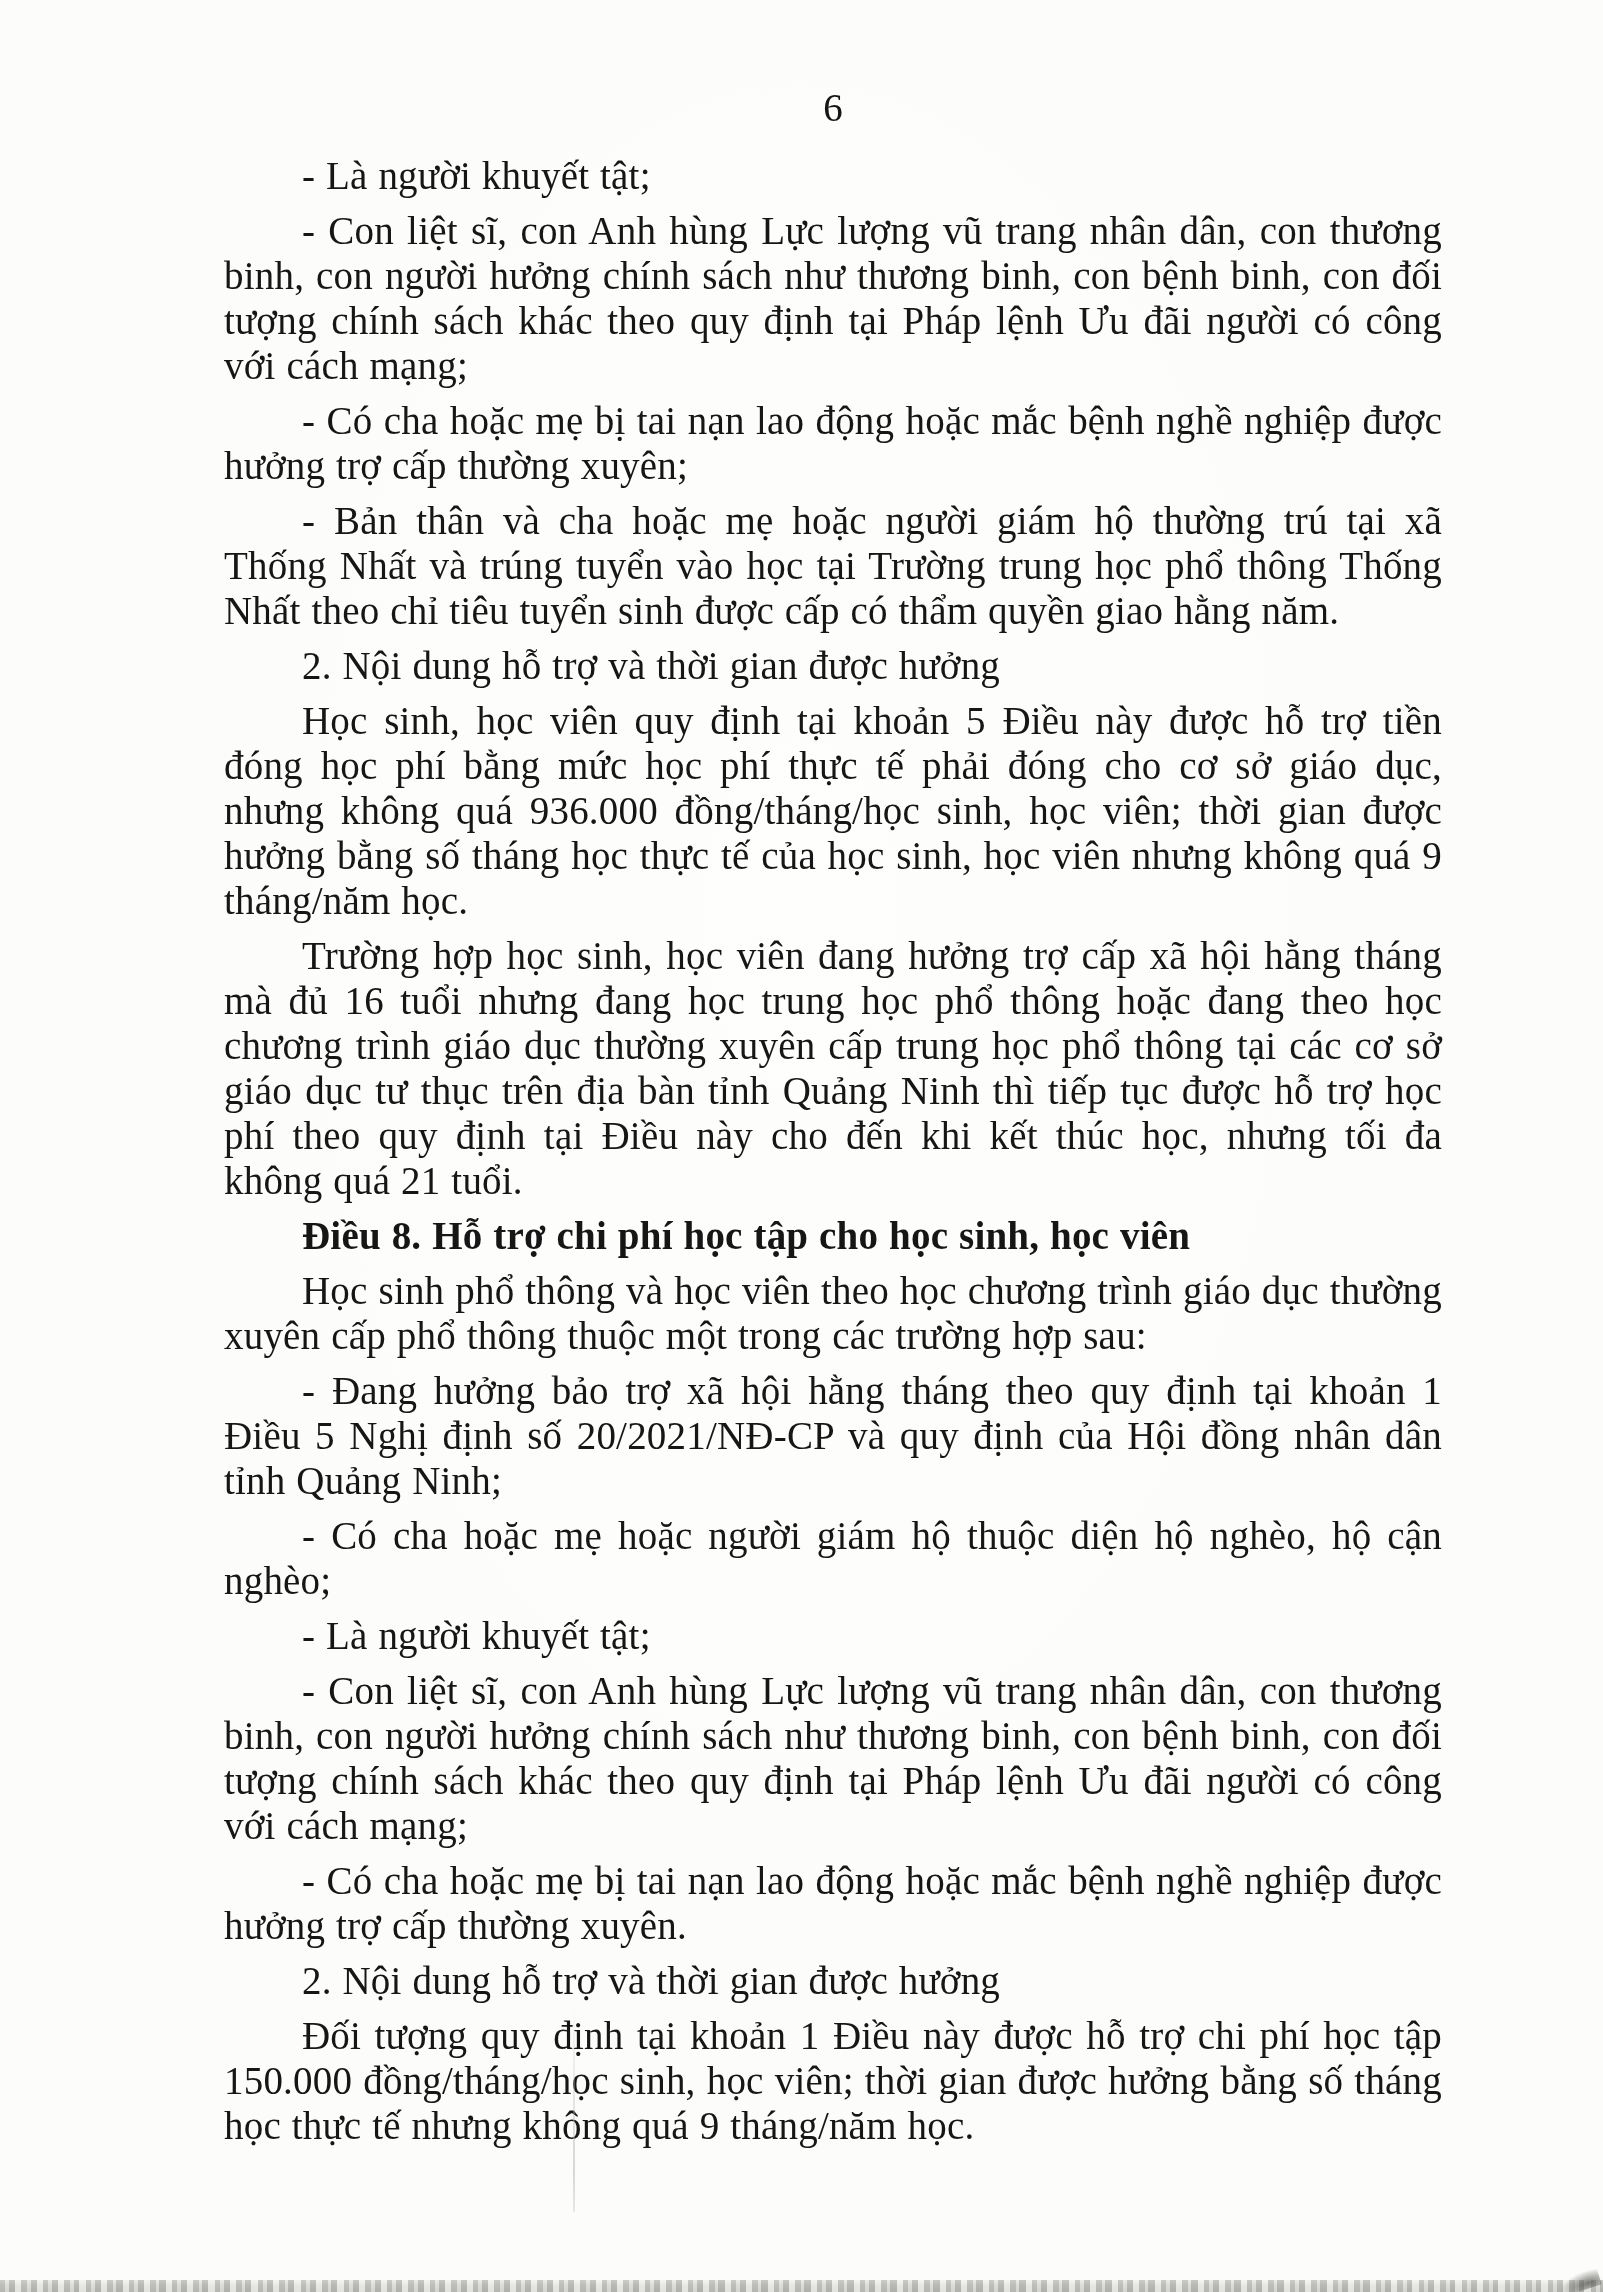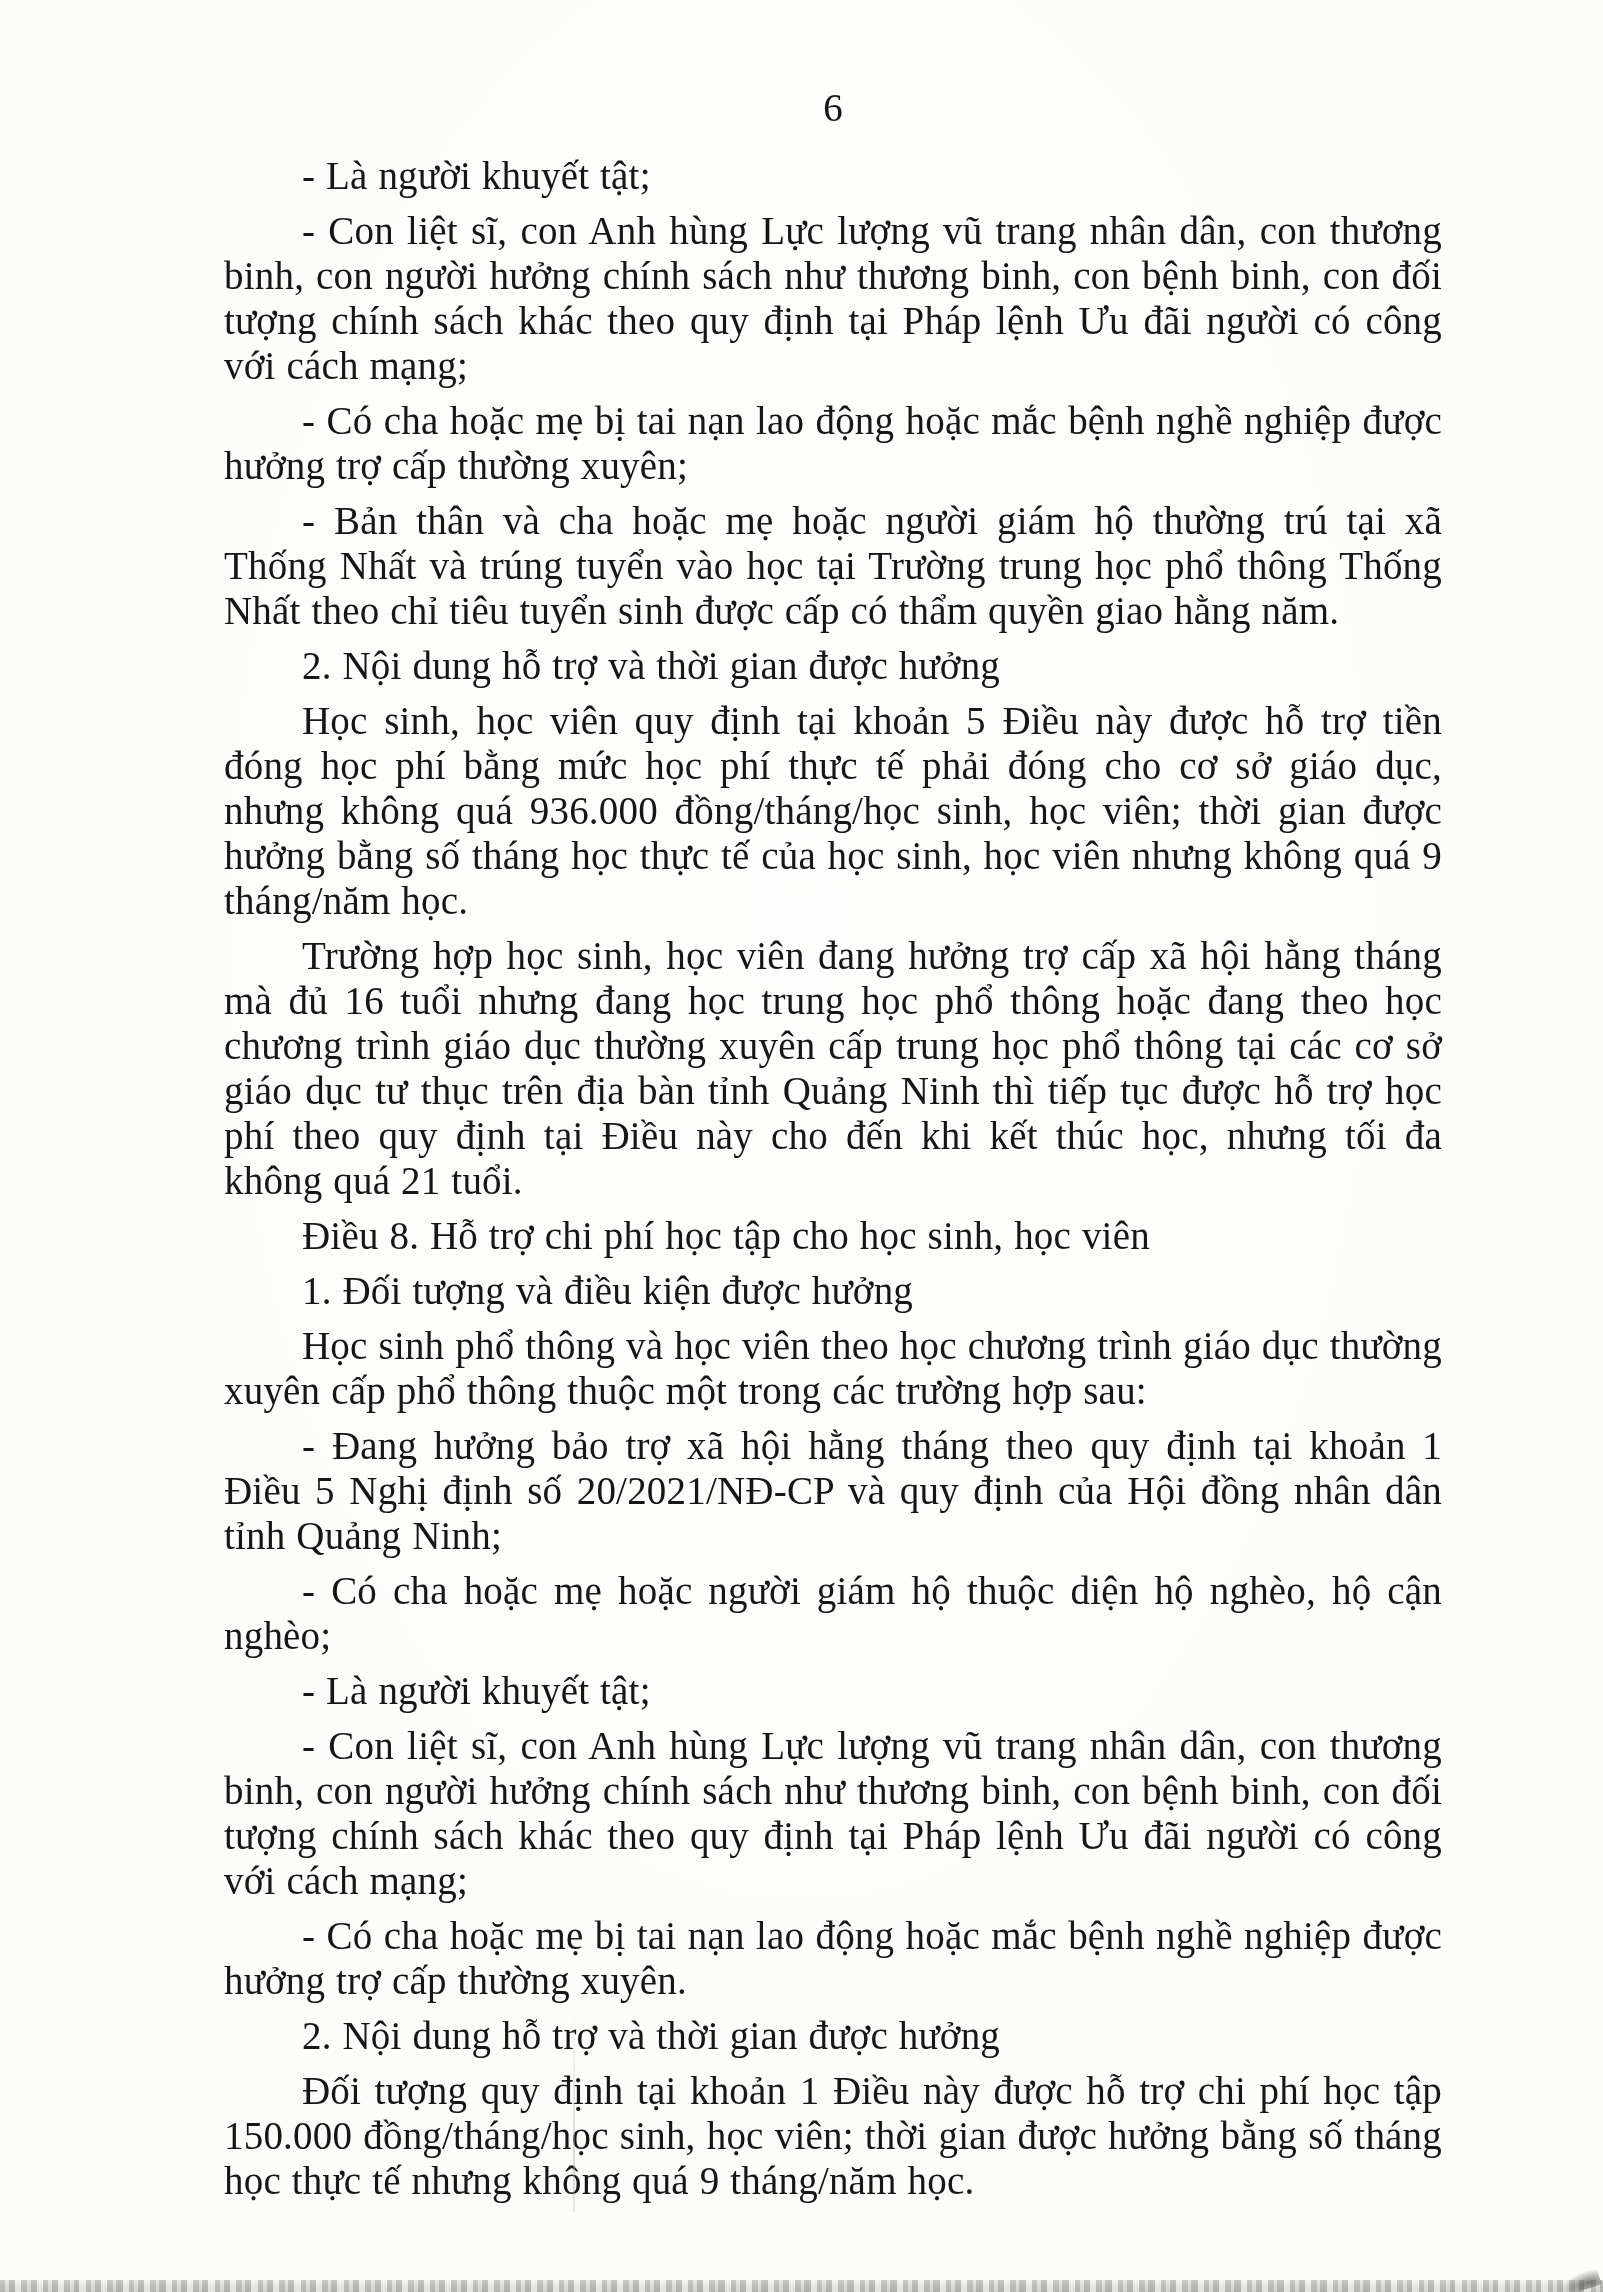--- a/index.html
+++ b/index.html
@@ -39,21 +39,21 @@
   .para {
     margin: 10px 0 0 0;
     font-size: 39px;
     line-height: 45px;
     text-align: justify;
     text-indent: 78px;
     letter-spacing: 0.2px;
     word-spacing: 0.9px;
   }
   .para:first-child { margin-top: 0; }
-  .para.bold-heading { font-weight: normal; }
+  .para.bold-heading { font-weight: bold; }
   
   .scan-streak {
     position: absolute;
     left: 573px;
     top: 2006px;
     width: 1.8px;
     height: 206px;
     background: linear-gradient(180deg, rgba(190,190,186,0) 0%, rgba(190,190,186,0.35) 40%, rgba(170,170,166,0.45) 80%, rgba(150,150,146,0.2) 100%);
   }
   
@@ -90,21 +90,20 @@
     <div class="page-number">6</div>
     <div class="doc-body">
         <p class="para body">- Là người khuyết tật;</p>
         <p class="para body">- Con liệt sĩ, con Anh hùng Lực lượng vũ trang nhân dân, con thương binh, con người hưởng chính sách như thương binh, con bệnh binh, con đối tượng chính sách khác theo quy định tại Pháp lệnh Ưu đãi người có công với cách mạng;</p>
         <p class="para body">- Có cha hoặc mẹ bị tai nạn lao động hoặc mắc bệnh nghề nghiệp được hưởng trợ cấp thường xuyên;</p>
         <p class="para body">- Bản thân và cha hoặc mẹ hoặc người giám hộ thường trú tại xã Thống Nhất và trúng tuyển vào học tại Trường trung học phổ thông Thống Nhất theo chỉ tiêu tuyển sinh được cấp có thẩm quyền giao hằng năm.</p>
         <p class="para body">2. Nội dung hỗ trợ và thời gian được hưởng</p>
         <p class="para body">Học sinh, học viên quy định tại khoản 5 Điều này được hỗ trợ tiền đóng học phí bằng mức học phí thực tế phải đóng cho cơ sở giáo dục, nhưng không quá 936.000 đồng/tháng/học sinh, học viên; thời gian được hưởng bằng số tháng học thực tế của học sinh, học viên nhưng không quá 9 tháng/năm học.</p>
         <p class="para body">Trường hợp học sinh, học viên đang hưởng trợ cấp xã hội hằng tháng mà đủ 16 tuổi nhưng đang học trung học phổ thông hoặc đang theo học chương trình giáo dục thường xuyên cấp trung học phổ thông tại các cơ sở giáo dục tư thục trên địa bàn tỉnh Quảng Ninh thì tiếp tục được hỗ trợ học phí theo quy định tại Điều này cho đến khi kết thúc học, nhưng tối đa không quá 21 tuổi.</p>
         <p class="para bold-heading">Điều 8. Hỗ trợ chi phí học tập cho học sinh, học viên</p>
-        <p class="para body">1. Đối tượng và điều kiện được hưởng</p>
         <p class="para body">Học sinh phổ thông và học viên theo học chương trình giáo dục thường xuyên cấp phổ thông thuộc một trong các trường hợp sau:</p>
         <p class="para body">- Đang hưởng bảo trợ xã hội hằng tháng theo quy định tại khoản 1 Điều 5 Nghị định số 20/2021/NĐ-CP và quy định của Hội đồng nhân dân tỉnh Quảng Ninh;</p>
         <p class="para body">- Có cha hoặc mẹ hoặc người giám hộ thuộc diện hộ nghèo, hộ cận nghèo;</p>
         <p class="para body">- Là người khuyết tật;</p>
         <p class="para body">- Con liệt sĩ, con Anh hùng Lực lượng vũ trang nhân dân, con thương binh, con người hưởng chính sách như thương binh, con bệnh binh, con đối tượng chính sách khác theo quy định tại Pháp lệnh Ưu đãi người có công với cách mạng;</p>
         <p class="para body">- Có cha hoặc mẹ bị tai nạn lao động hoặc mắc bệnh nghề nghiệp được hưởng trợ cấp thường xuyên.</p>
         <p class="para body">2. Nội dung hỗ trợ và thời gian được hưởng</p>
         <p class="para body">Đối tượng quy định tại khoản 1 Điều này được hỗ trợ chi phí học tập 150.000 đồng/tháng/học sinh, học viên; thời gian được hưởng bằng số tháng học thực tế nhưng không quá 9 tháng/năm học.</p>
       </div>
   </div>

